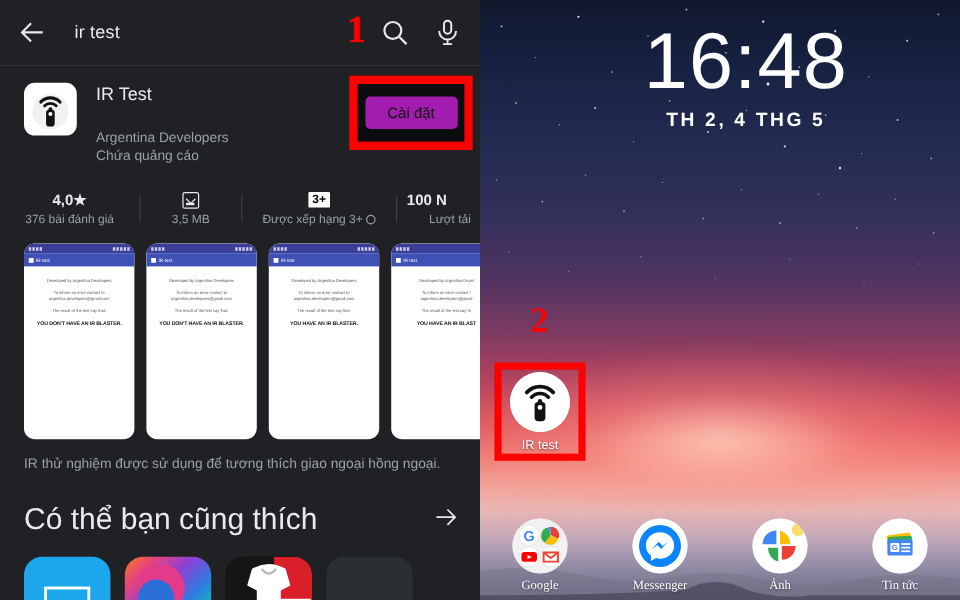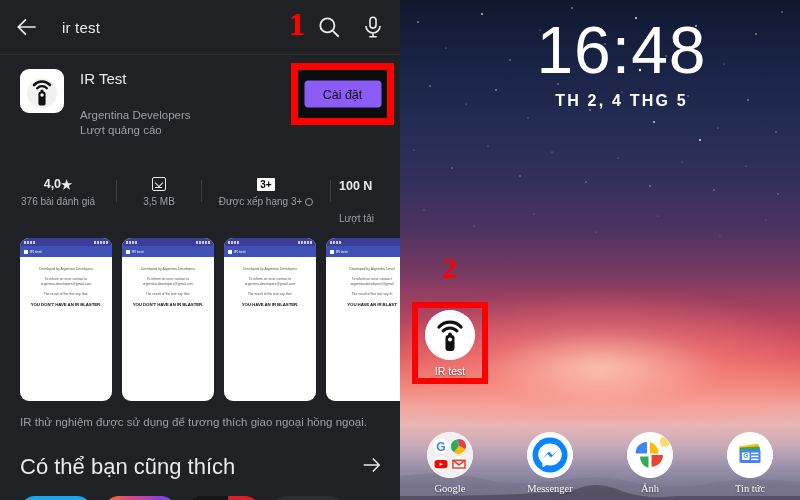--- a/index.html
+++ b/index.html
@@ -32,33 +32,33 @@
              position:relative; overflow:hidden; }
   .appicon svg { position:absolute; left:0; top:0; width:44px; height:44px; }
   .appmeta { margin-left:16px; flex:1; padding-top:1px; }
   .appname { color:#e8eaed; font-size:15px; line-height:18px; }
   .appdev  { color:#9aa0a6; font-size:11.5px; line-height:15px; margin-top:20px; }
   .appads  { color:#9aa0a6; font-size:11.5px; line-height:15px; }
 
   .install-wrap { position:absolute; right:6px; top:8px; width:103px; height:62px;
                   border:7px solid #ff0000; background:#0b0c0d; }
   .install-btn { position:absolute; left:50%; top:50%; transform:translate(-50%,-50%);
-                 width:77px; height:27px; border-radius:4px; background:#8b5cf6;
+                 width:77px; height:27px; border-radius:4px; background:#a21caf;
                  color:#0d0d0d; font-size:12.5px; display:flex; align-items:center;
                  justify-content:center; }
 
   
   .stats { display:flex; align-items:center; padding:14px 0 10px 0; position:relative; }
   .stat { flex:0 0 auto; text-align:center; position:relative; }
   .stat-top { color:#e8eaed; font-size:12.5px; font-weight:bold; height:17px;
               display:flex; align-items:center; justify-content:center; }
   .stat-sub { color:#9aa0a6; font-size:10px; margin-top:3px; white-space:nowrap; }
   .divider { width:1px; height:22px; background:#3c4043; flex:0 0 auto; }
   .s1 { width:116px; } .s2 { width:84px; } .s3 { width:128px; } .s4 { width:80px; text-align:left; padding-left:8px; }
-  .s4 .stat-top, .s4 .stat-sub { justify-content:flex-start; text-align:left;margin-top:19px; }
+  .s4 .stat-top, .s4 .stat-sub { justify-content:flex-start; text-align:center; }
   .dl-ico { width:14px; height:14px; border:1.6px solid #e8eaed; border-radius:2px;
             position:relative; }
   .dl-ico:after { content:""; position:absolute; left:3px; top:2px; width:5px; height:5px;
             border-left:1.4px solid #e8eaed; border-bottom:1.4px solid #e8eaed;
             transform:rotate(-45deg); }
   .dl-ico:before { content:""; position:absolute; left:2px; bottom:2px; width:7px; height:1.4px;
             background:#e8eaed; }
   .rate-badge { background:#fff; color:#000; font-size:10px; font-weight:bold;
             padding:1px 3px; border-radius:1px; line-height:11px; }
   .info-o { display:inline-block; width:8px; height:8px; border:1px solid #9aa0a6;
@@ -78,21 +78,21 @@
   .shot-appbar .tt { color:#fff; font-size:4px; }
   .shot-body { padding:6px 4px; text-align:center; }
   .sb-line { color:#555; font-size:3.4px; line-height:5.6px; }
   .sb-line.gap { margin-top:4px; }
   .sb-res { color:#111; font-size:4.4px; font-weight:bold; margin-top:5px; letter-spacing:-.1px; }
 
   .desc { color:#9aa0a6; font-size:11.5px; padding:14px 20px 0 20px; line-height:15px; }
 
   .section-head { display:flex; align-items:center; justify-content:space-between;
           padding:24px 18px 0 20px; }
-  .section-title { color:#e8eaed; font-size:22px; }
+  .section-title { color:#e8eaed; font-size:25px; }
   .arrow-r svg { width:22px; height:22px; stroke:#e8eaed; fill:none; stroke-width:1.6; }
 
   .sugg { display:flex; gap:12px; padding:16px 0 0 20px; }
   .sugg-icon { width:72px; height:72px; border-radius:15px; flex:0 0 auto; overflow:hidden;
                position:relative; }
 
   
   .phone { width:400px; height:500px; position:relative; overflow:hidden; background:#0a0a12; }
   .wall { position:absolute; inset:0;
     background:
@@ -168,21 +168,21 @@
         <path d="M14 16 A11 11 0 0 1 30 16" stroke="#111" stroke-width="2.6" fill="none" stroke-linecap="round"></path>
         <path d="M17.2 19.2 A6.6 6.6 0 0 1 26.8 19.2" stroke="#111" stroke-width="2.4" fill="none" stroke-linecap="round"></path>
         <circle cx="22" cy="22" r="1.6" fill="#111"></circle>
         <rect x="18.4" y="22.5" width="7.2" height="14" rx="2.6" fill="#111"></rect>
         <circle cx="22" cy="26" r="1.7" fill="#fff"></circle>
       </svg>
     </div>
     <div class="appmeta">
       <div class="appname">IR Test</div>
       <div class="appdev">Argentina Developers</div>
-      <div class="appads">Lượt quảng cáo</div>
+      <div class="appads">Chứa quảng cáo</div>
     </div>
     <div class="install-wrap">
       <div class="install-btn">Cài đặt</div>
     </div>
   </div>
 
   <div class="stats">
     <div class="stat s1">
       <div class="stat-top">
           <span>4,0</span>

